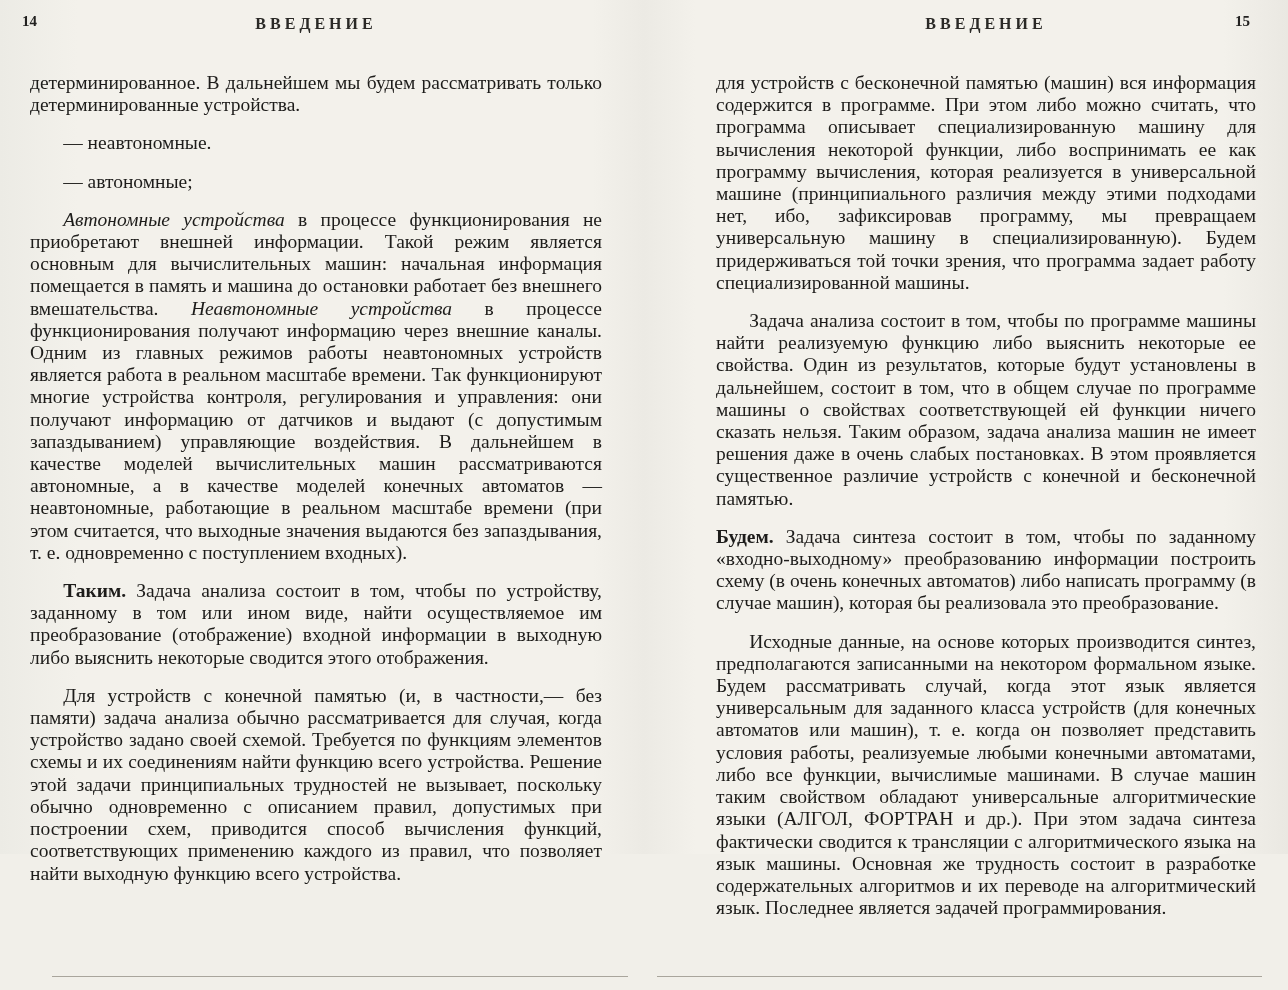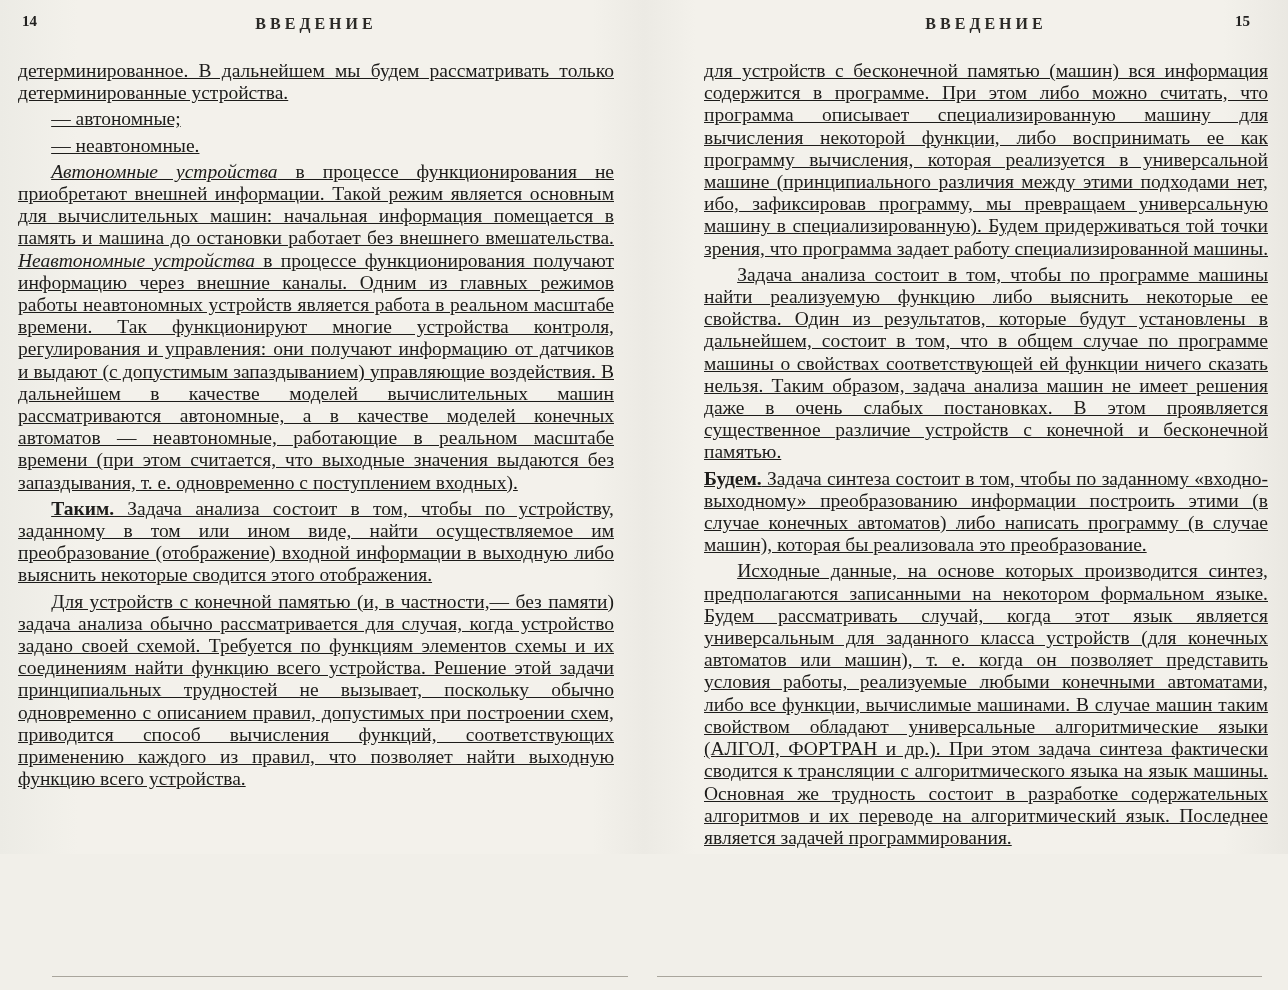--- a/index.html
+++ b/index.html
@@ -48,21 +48,21 @@
     color: #222120;
   }
   .page-number.pos-left  { left: 8px; }
   .page-number.pos-right { right: 22px; }
 
   .page-body {
     font-size: 19.5px;
     line-height: 22.2px;
     text-align: justify;
   }
-  .para { margin: 4px; text-decoration: underline; }
+  .para { margin: 16px; }
   .para.indent   { text-indent: 1.7em; }
   .para.noindent { text-indent: 0; }
   .para.flush-last { text-align-last: justify; }
   .para em     { font-style: italic; }
   .para strong { font-weight: bold; }
 
   .page-edge {
     position: absolute;
     bottom: 13px;
     left: 8%;
@@ -80,23 +80,23 @@
   <section class="page left">
     <header class="page-header">
       <span class="page-number pos-left">14</span>
       <span class="running-head">ВВЕДЕНИЕ</span>
     </header>
 
     <div class="page-body">
       <p class="para noindent">детерминированное. В дальнейшем мы будем рассматривать только детерминированные устройства.</p>
 
 
+      <p class="para indent">— неавтономные.</p>
+
       <p class="para indent">— автономные;</p>
-
-      <p class="para indent">— неавтономные.</p>
 
       <p class="para indent"><em>Автономные устройства</em><span> в процессе функционирования не приобретают внешней информации. Такой режим является основным для вычислительных машин: начальная информация помещается в память и машина до остановки работает без внешнего вмешательства. </span><em>Неавтономные устройства</em><span> в процессе функционирования получают информацию через внешние каналы. Одним из главных режимов работы неавтономных устройств является работа в реальном масштабе времени. Так функционируют многие устройства контроля, регулирования и управления: они получают информацию от датчиков и выдают (с допустимым запаздыванием) управляющие воздействия. В дальнейшем в качестве моделей вычислительных машин рассматриваются автономные, а в качестве моделей конечных автоматов — неавтономные, работающие в реальном масштабе времени (при этом считается, что выходные значения выдаются без запаздывания, т. е. одновременно с поступлением входных).</span></p>
 
       <p class="para indent"><strong>Таким.</strong><span> Задача анализа состоит в том, чтобы по устройству, заданному в том или ином виде, найти осуществляемое им преобразование (отображение) входной информации в выходную либо выяснить некоторые сводится этого отображения.</span></p>
 
       <p class="para indent">Для устройств с конечной памятью (и, в частности,— без памяти) задача анализа обычно рассматривается для случая, когда устройство задано своей схемой. Требуется по функциям элементов схемы и их соединениям найти функцию всего устройства. Решение этой задачи принципиальных трудностей не вызывает, поскольку обычно одновременно с описанием правил, допустимых при построении схем, приводится способ вычисления функций, соответствующих применению каждого из правил, что позволяет найти выходную функцию всего устройства.</p>
 
     </div>
 
     <div class="page-edge"></div>
@@ -106,21 +106,21 @@
     <header class="page-header">
       <span class="running-head">ВВЕДЕНИЕ</span>
       <span class="page-number pos-right">15</span>
     </header>
 
     <div class="page-body">
       <p class="para noindent">для устройств с бесконечной памятью (машин) вся информация содержится в программе. При этом либо можно считать, что программа описывает специализированную машину для вычисления некоторой функции, либо воспринимать ее как программу вычисления, которая реализуется в универсальной машине (принципиального различия между этими подходами нет, ибо, зафиксировав программу, мы превращаем универсальную машину в специализированную). Будем придерживаться той точки зрения, что программа задает работу специализированной машины.</p>
 
       <p class="para indent">Задача анализа состоит в том, чтобы по программе машины найти реализуемую функцию либо выяснить некоторые ее свойства. Один из результатов, которые будут установлены в дальнейшем, состоит в том, что в общем случае по программе машины о свойствах соответствующей ей функции ничего сказать нельзя. Таким образом, задача анализа машин не имеет решения даже в очень слабых постановках. В этом проявляется существенное различие устройств с конечной и бесконечной памятью.</p>
 
-      <p class="para noindent"><strong>Будем.</strong><span> Задача синтеза состоит в том, чтобы по заданному «входно-выходному» преобразованию информации построить этими (в случае конечных автоматов) либо написать программу (в случае машин), которая бы реализовала это преобразование.</span></p>
+      <p class="para noindent"><strong>Будем.</strong><span> Задача синтеза состоит в том, чтобы по заданному «входно-выходному» преобразованию информации построить схему (в очень конечных автоматов) либо написать программу (в случае машин), которая бы реализовала это преобразование.</span></p>
 
       <p class="para indent">Исходные данные, на основе которых производится синтез, предполагаются записанными на некотором формальном языке. Будем рассматривать случай, когда этот язык является универсальным для заданного класса устройств (для конечных автоматов или машин), т. е. когда он позволяет представить условия работы, реализуемые любыми конечными автоматами, либо все функции, вычислимые машинами. В случае машин таким свойством обладают универсальные алгоритмические языки (АЛГОЛ, ФОРТРАН и др.). При этом задача синтеза фактически сводится к трансляции с алгоритмического языка на язык машины. Основная же трудность состоит в разработке содержательных алгоритмов и их переводе на алгоритмический язык. Последнее является задачей программирования.</p>
     </div>
 
     <div class="page-edge"></div>
   </section>
 
 </div>
 
 </body></html>

